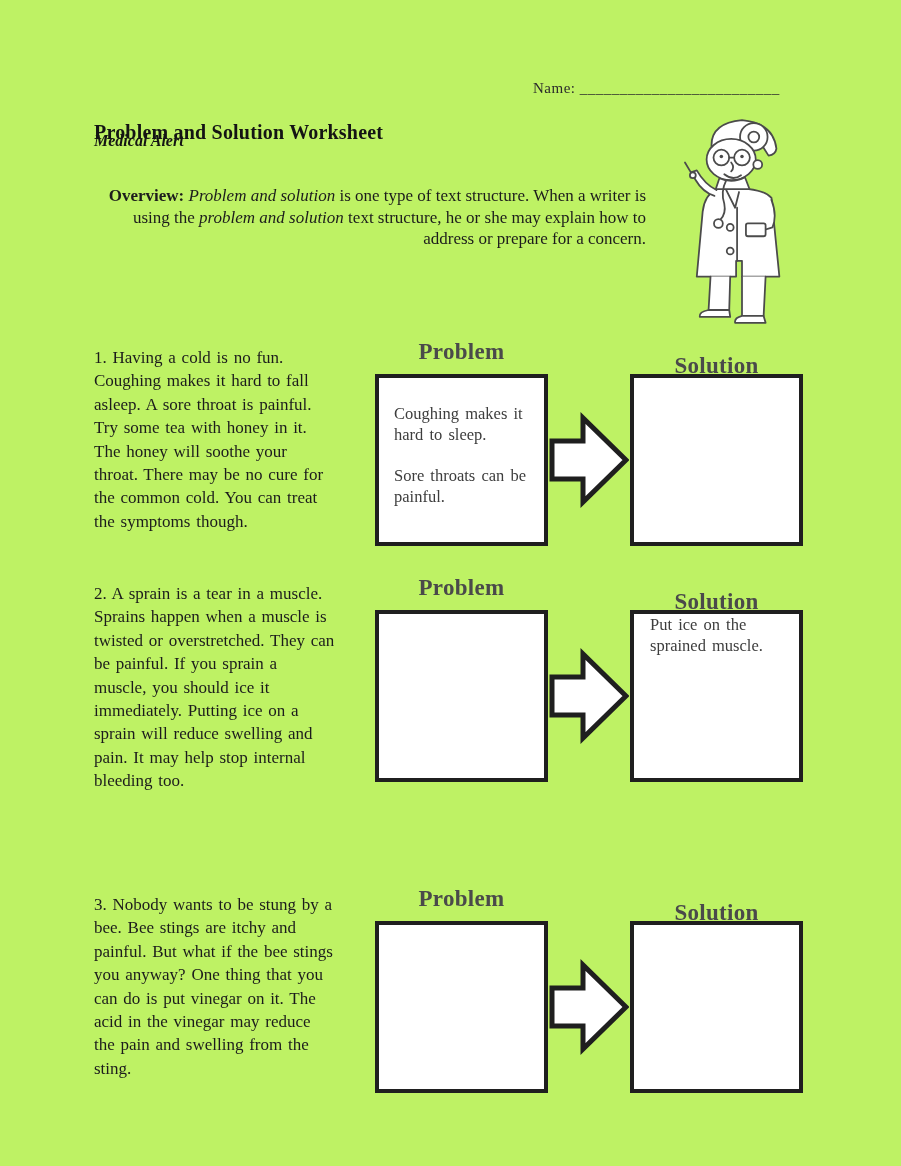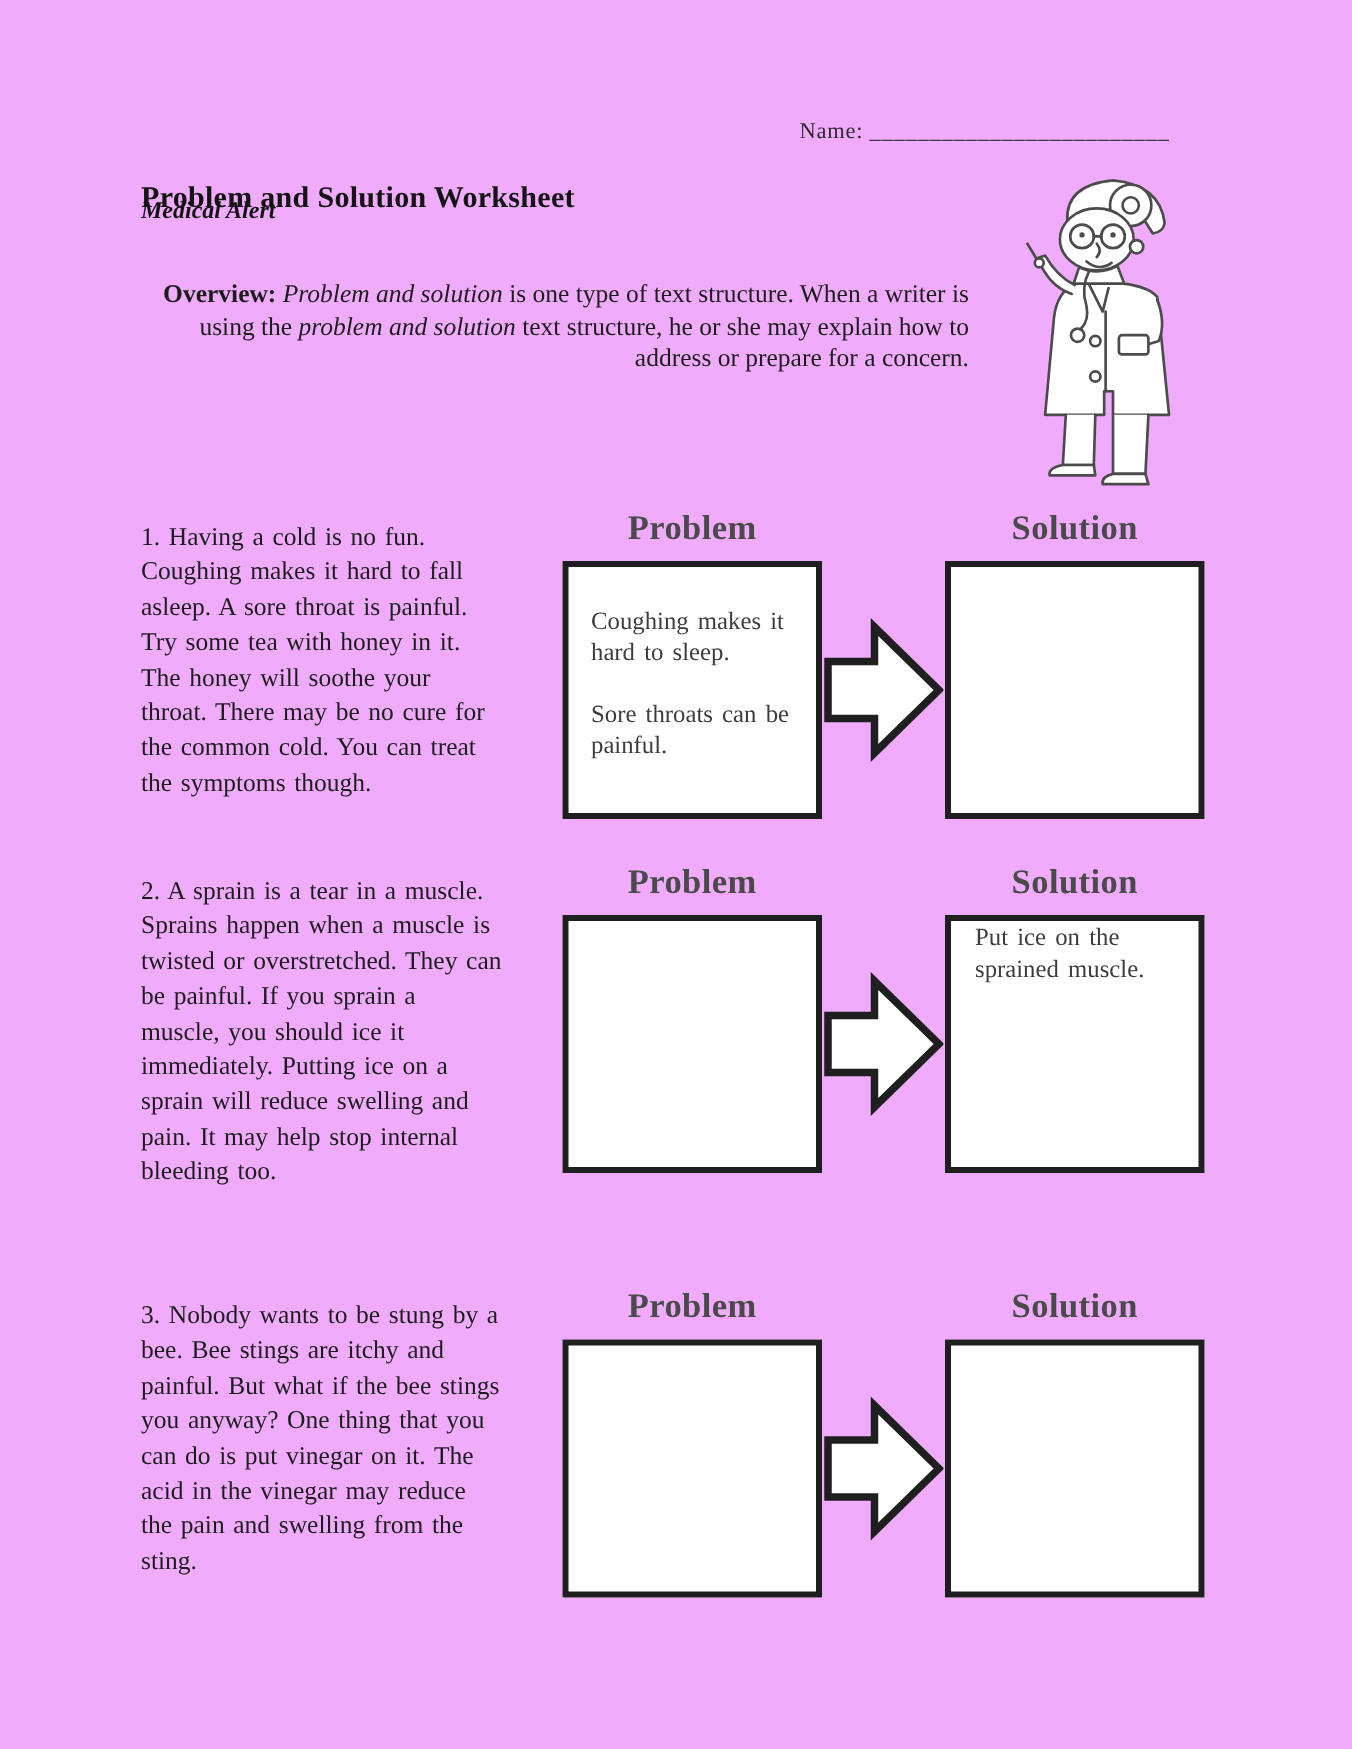--- a/index.html
+++ b/index.html
@@ -5,21 +5,21 @@
   html, body { margin: 0; padding: 0; }
   body {
     background: #ffffff;
     font-family: "Liberation Serif", "DejaVu Serif", serif;
     color: #1f1f1f;
   }
   .page {
     position: relative;
     width: 901px;
     height: 1166px;
-    background: #f0abfc;
+    background: #bef264;
     overflow: hidden;
   }
   
   .name-row {
     position: absolute;
     left: 533px;
     top: 80px;
     font-size: 15px;
     color: #2b2b2b;
     letter-spacing: 0.5px;
@@ -65,21 +65,21 @@
   }
   
   .row {
     position: absolute;
     left: 0;
     width: 901px;
     height: 225px;
   }
   .row-1 { top: 339px; }
   .row-2 { top: 575px; }
-  .row-3 { top: 858px; }
+  .row-3 { top: 886px; }
   .para {
     position: absolute;
     left: 94px;
     top: 7px;
     width: 241px;
     margin: 0;
     font-size: 17px;
     line-height: 23.4px;
     word-spacing: 1.5px;
     color: #1c1c1c;
@@ -88,21 +88,21 @@
     position: absolute;
     top: 0;
     width: 173px;
     text-align: center;
     font-size: 23px;
     font-weight: bold;
     color: #4a4a4a;
     letter-spacing: 0.3px;
   }
   .heading-problem { left: 375px; }
-  .heading-solution { left: 630px; }
+  .heading-solution { left: 630px; margin-top: 14px; }
   .gbox {
     position: absolute;
     top: 35px;
     width: 173px;
     height: 172px;
     box-sizing: border-box;
     border: 4px solid #1f1f1f;
     background: #ffffff;
   }
   .box-problem { left: 375px; }

